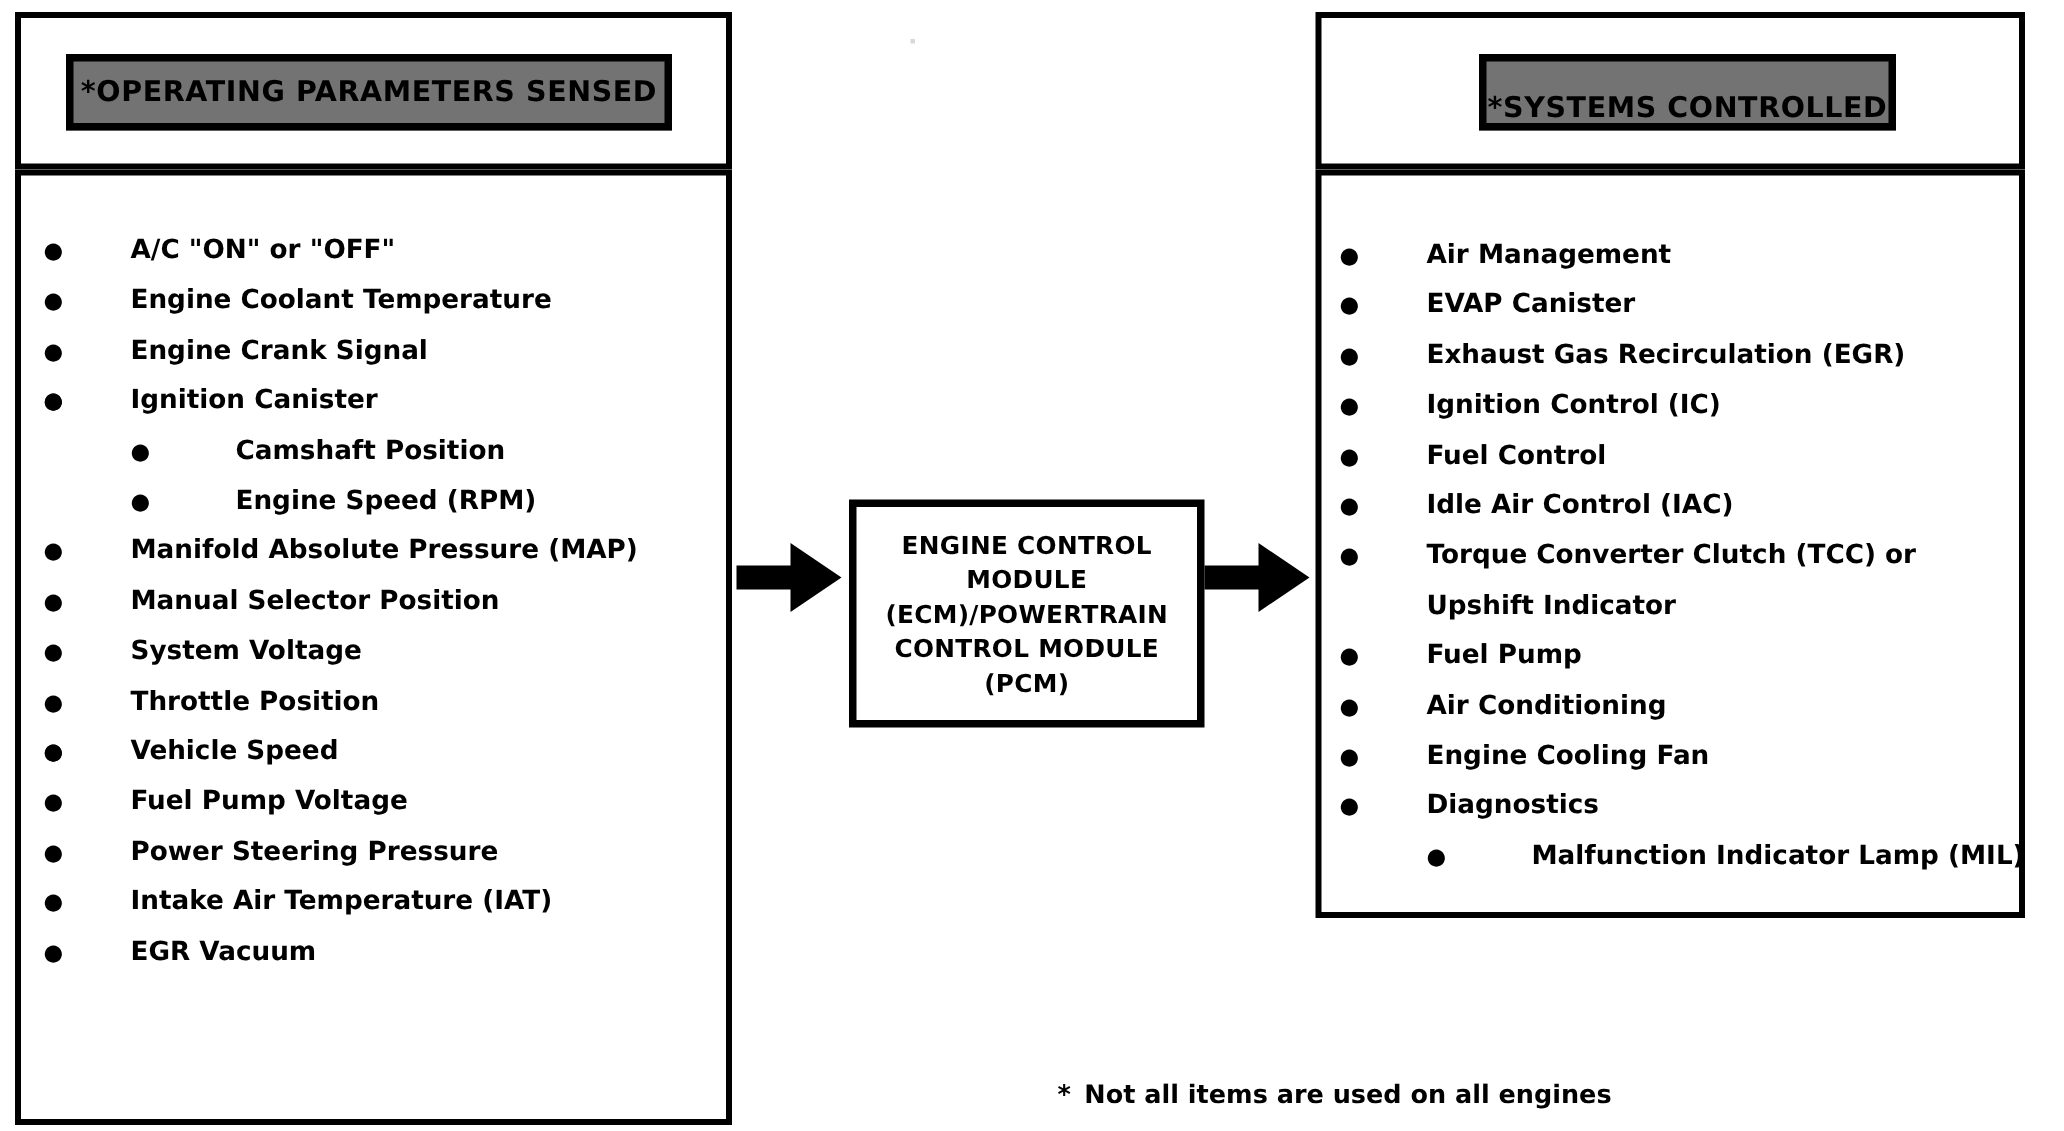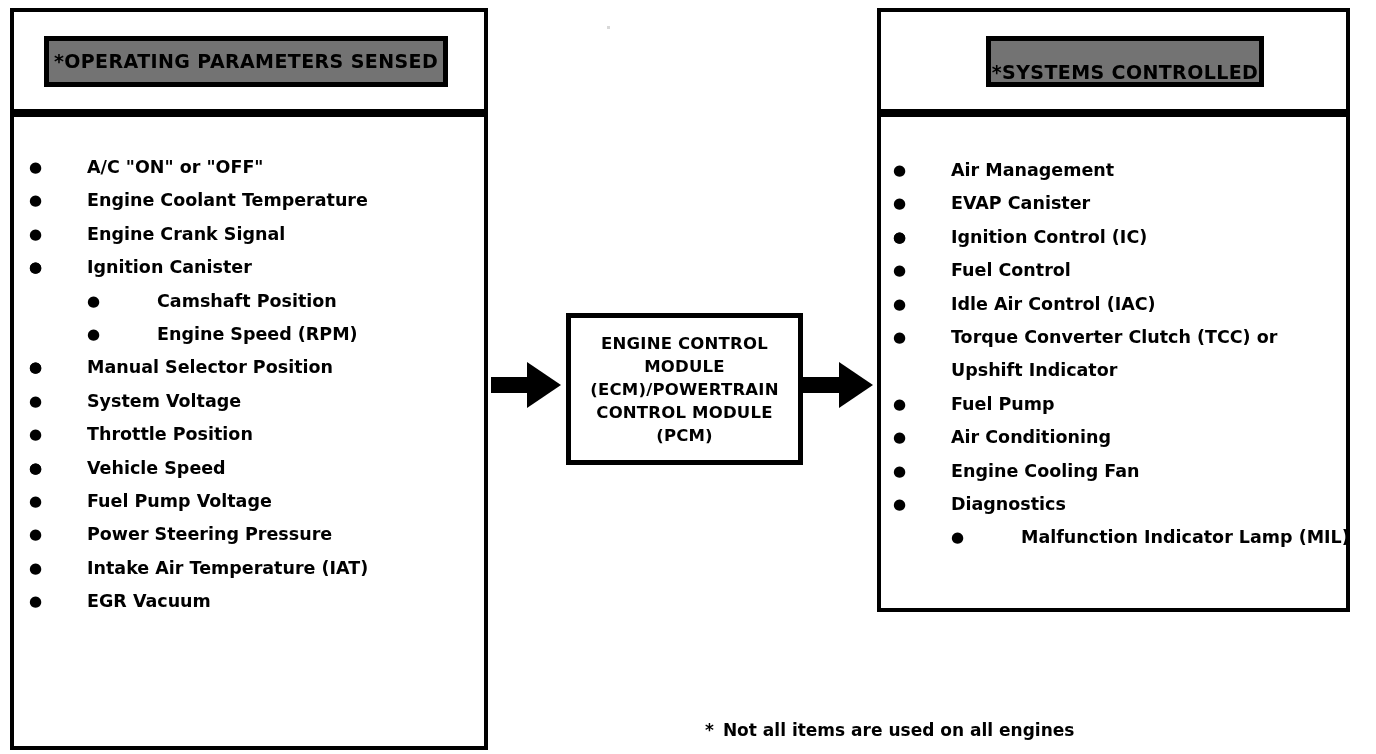--- a/index.html
+++ b/index.html
@@ -108,20 +108,21 @@
   
   .center-box {
     position: absolute;
     box-sizing: border-box;
     border: 5px solid #000;
     background: #fff;
     display: flex;
     flex-direction: column;
     align-items: center;
     justify-content: center;
+    margin-top: 20px;
   }
   .center-line {
     font-size: 16.5px;
     font-weight: bold;
     line-height: 23px;
     white-space: nowrap;
     text-align: center;
     letter-spacing: 0.2px;
     color: #000;
   }
@@ -207,20 +208,21 @@
       <li class="list-item lvl2">
         <span class="bullet">●</span>
         <span class="label">Camshaft Position</span>
       </li>
       <li class="list-item lvl2">
         <span class="bullet">●</span>
         <span class="label">Engine Speed (RPM)</span>
       </li>
       <li class="list-item lvl1">
         <span class="bullet">●</span>
+        <span class="label">Manifold Absolute Pressure (MAP)</span>
       </li>
       <li class="list-item lvl1">
         <span class="bullet">●</span>
         <span class="label">Manual Selector Position</span>
       </li>
       <li class="list-item lvl1">
         <span class="bullet">●</span>
         <span class="label">System Voltage</span>
       </li>
       <li class="list-item lvl1">
@@ -288,20 +290,21 @@
       <li class="list-item lvl1">
         <span class="bullet">●</span>
         <span class="label">Air Management</span>
       </li>
       <li class="list-item lvl1">
         <span class="bullet">●</span>
         <span class="label">EVAP Canister</span>
       </li>
       <li class="list-item lvl1">
         <span class="bullet">●</span>
+        <span class="label">Exhaust Gas Recirculation (EGR)</span>
       </li>
       <li class="list-item lvl1">
         <span class="bullet">●</span>
         <span class="label">Ignition Control (IC)</span>
       </li>
       <li class="list-item lvl1">
         <span class="bullet">●</span>
         <span class="label">Fuel Control</span>
       </li>
       <li class="list-item lvl1">

